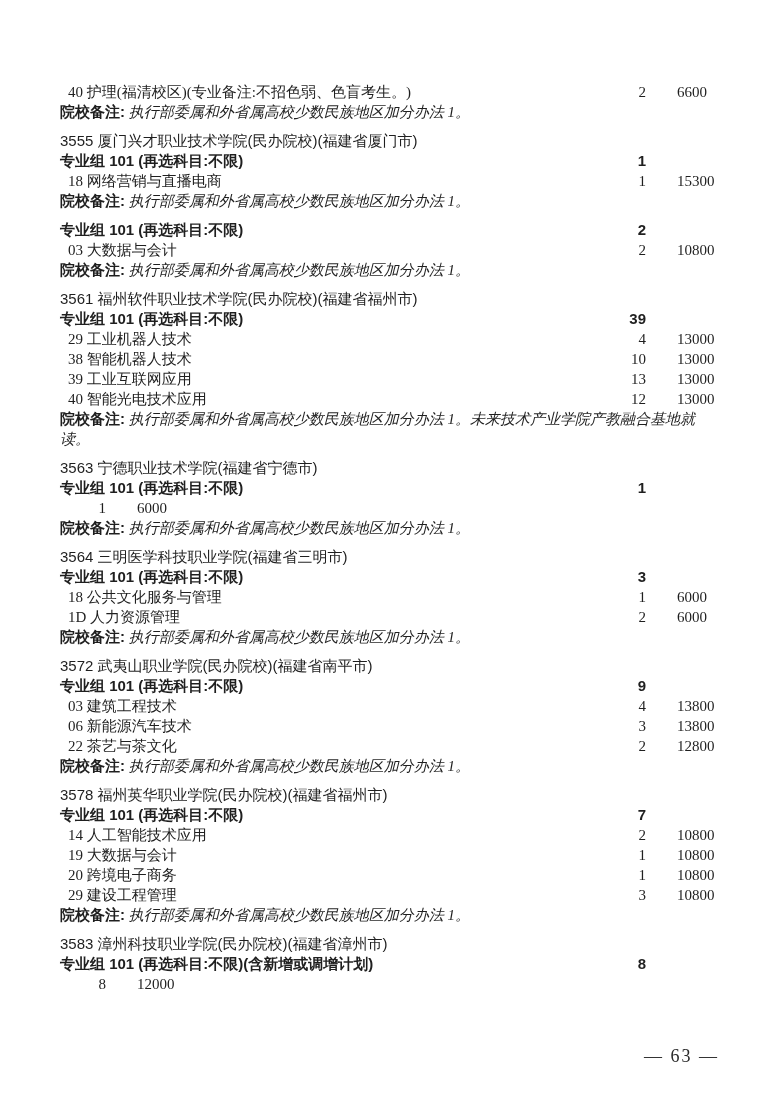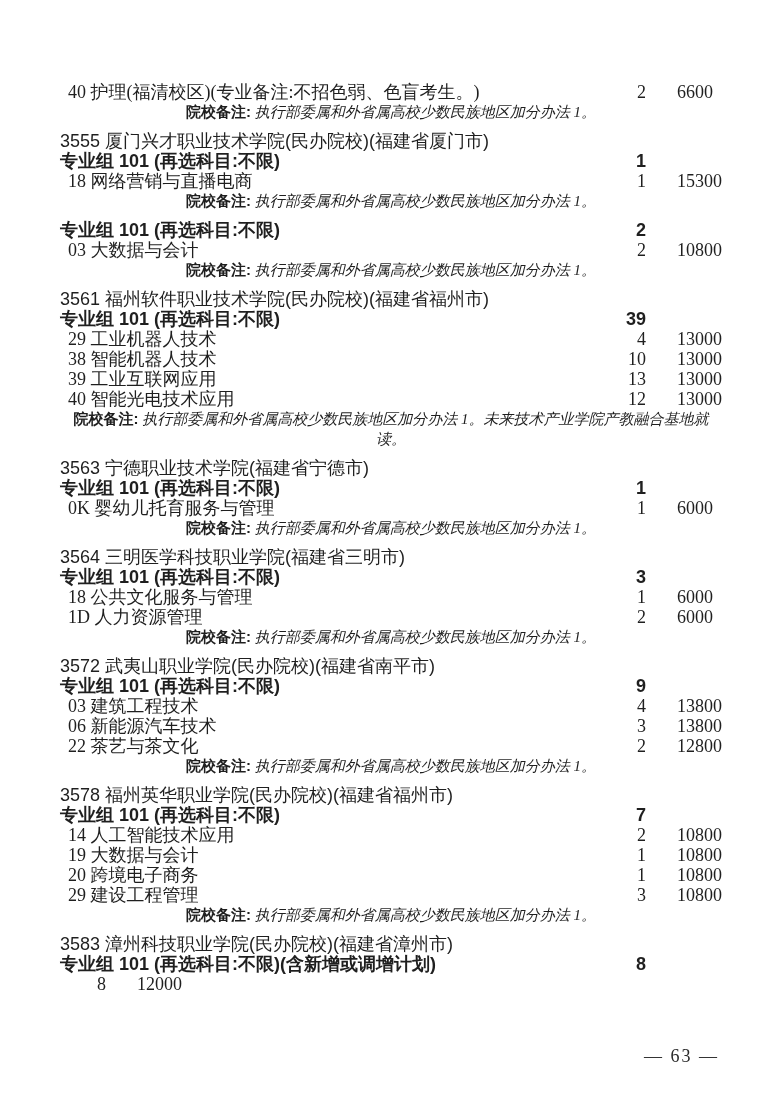--- a/index.html
+++ b/index.html
@@ -21,21 +21,21 @@
     top: 82px;
     width: 662px;
   }
   .block {
     margin-bottom: 9px;
   }
   .row {
     display: flex;
     align-items: flex-start;
     line-height: 20px;
-    font-size: 18px;
+    font-size: 15px;
   }
   .col-text {
     width: 540px;
     box-sizing: border-box;
   }
   .col-plan {
     width: 46px;
     text-align: right;
   }
   .col-fee {
@@ -58,21 +58,20 @@
   
   .major-row .col-text {
     padding-left: 8px;
   }
   
   .remark-row {
     display: block;
     width: 662px;
     line-height: 20px;
     font-size: 15px;
-    text-align: center;
   }
   .remark-label {
     font-family: "Liberation Sans", sans-serif;
     font-weight: 700;
     font-style: normal;
   }
   .remark-text {
     font-style: italic;
   }
   .page-num {
@@ -161,21 +160,20 @@
       <section class="block">
         <div class="row header-row">
           <span class="col-full">3563 宁德职业技术学院(福建省宁德市)</span>
         </div>
         <div class="row group-row">
           <span class="col-text">专业组 101 (再选科目:不限)</span>
           <span class="col-plan">1</span>
           <span class="col-fee"></span>
         </div>
         <div class="row major-row">
-          <span class="col-text">0K 婴幼儿托育服务与管理</span>
           <span class="col-plan">1</span>
           <span class="col-fee">6000</span>
         </div>
         <div class="remark-row"><span class="remark-label">院校备注:</span> <span class="remark-text">执行部委属和外省属高校少数民族地区加分办法 1。</span></div>
       </section>
       <section class="block">
         <div class="row header-row">
           <span class="col-full">3564 三明医学科技职业学院(福建省三明市)</span>
         </div>
         <div class="row group-row">

